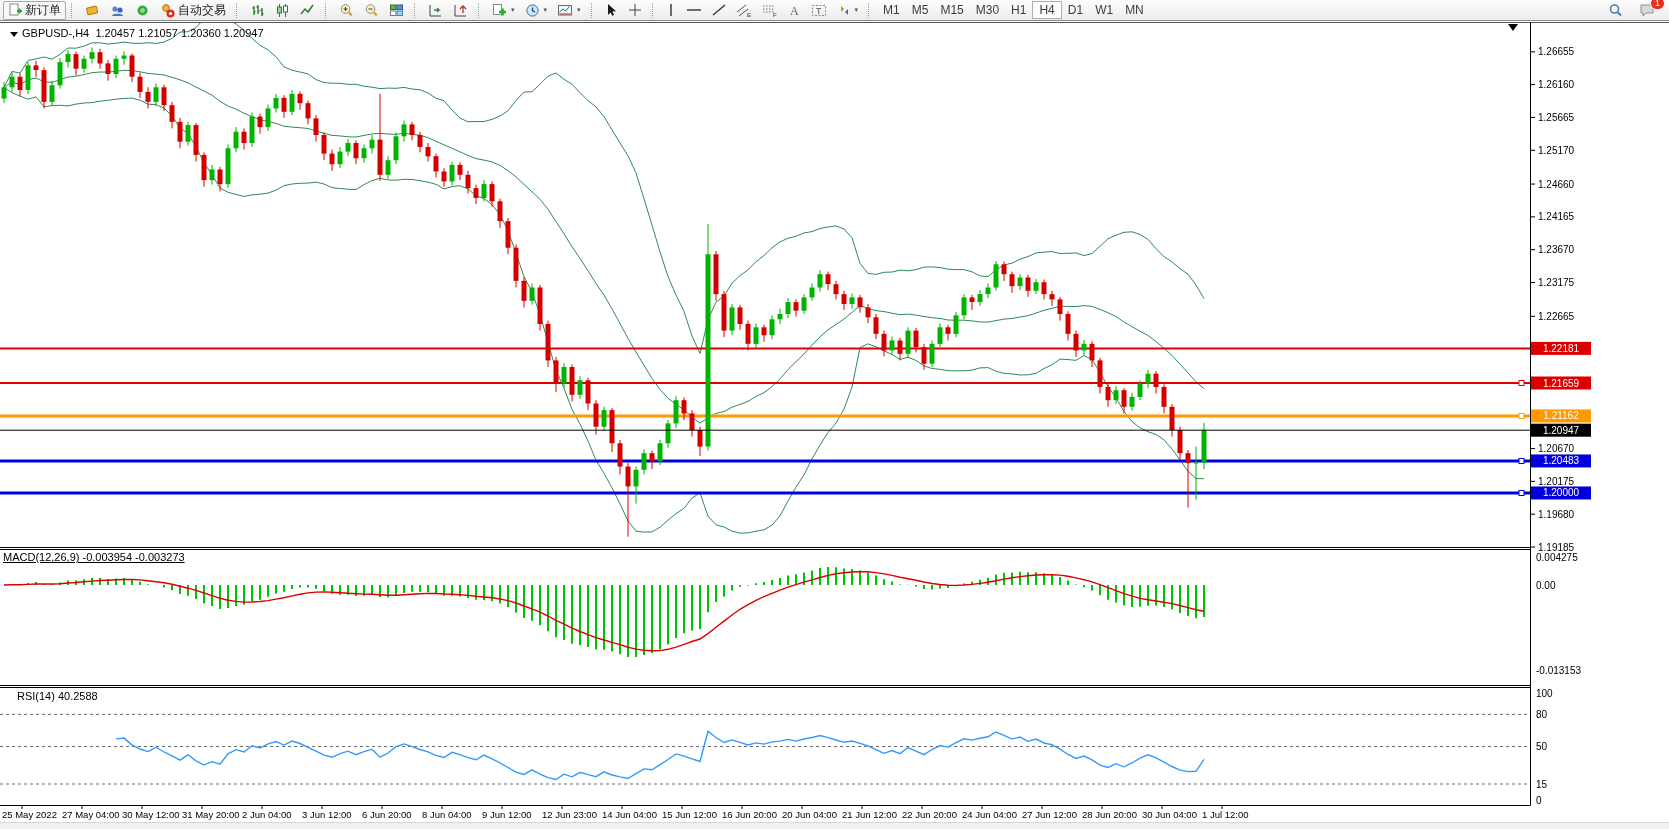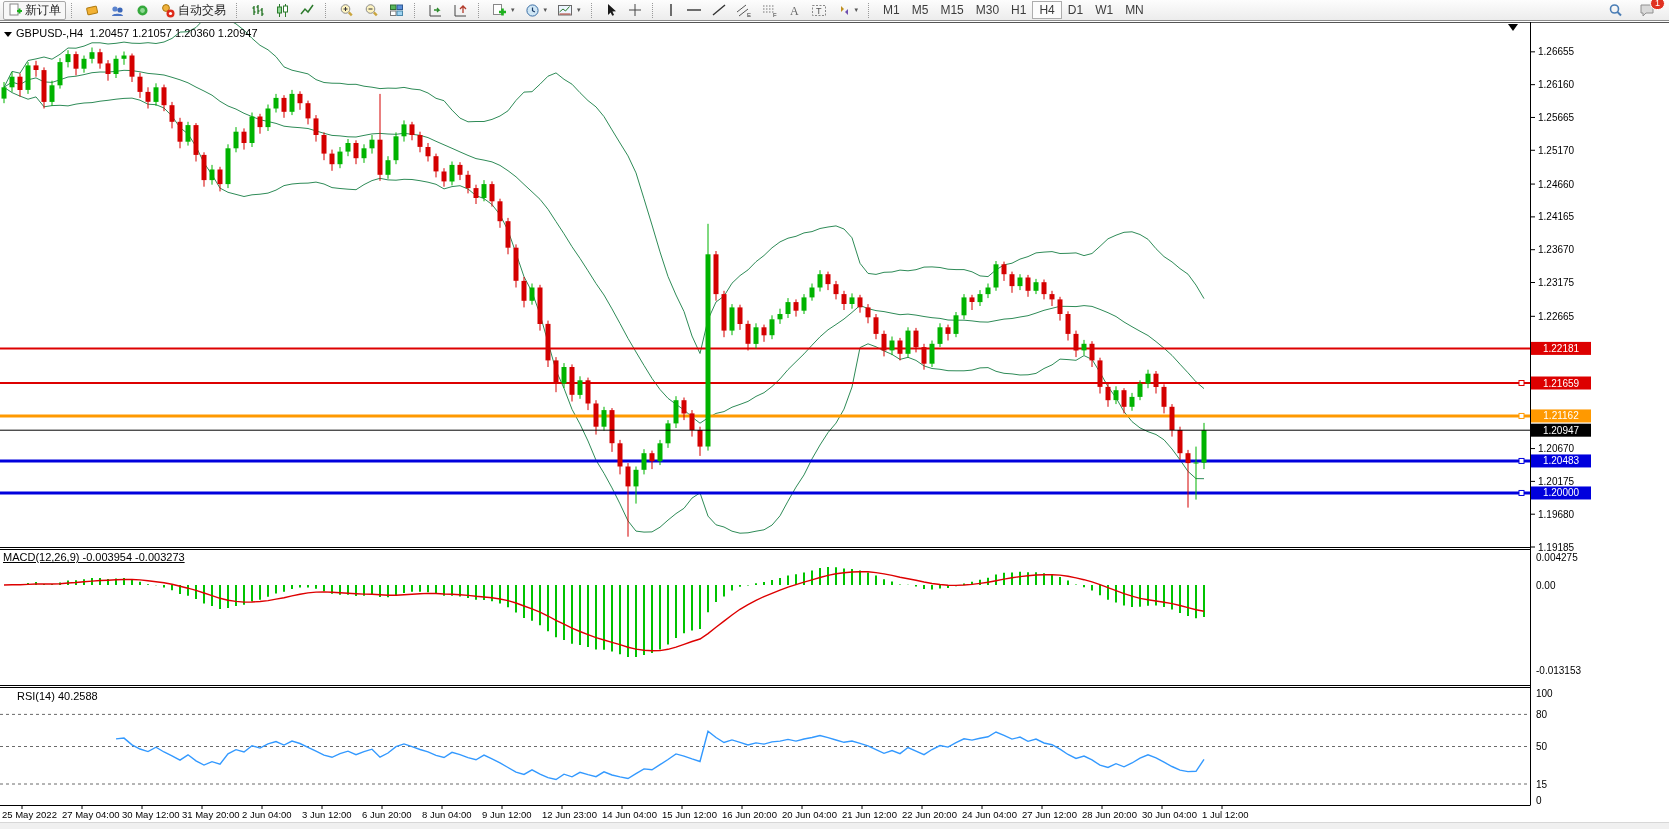--- a/index.html
+++ b/index.html
@@ -222,21 +222,21 @@
       </div>
       <div class="chatwrap tbtn">
         <svg class="ic" width="16" height="15">
             <path d="M2 3h12v8H7l-3 3v-3H2z" fill="#d9d9d9" stroke="#909090"></path>
           </svg>
         <span class="badge">1</span>
       </div>
     </div>
   </div>
 
-  <div class="chart-label" style="left:4px;top:27px;">
+  <div class="chart-label" style="left:10px;top:27px;">
     <span class="tri-down"></span><span>GBPUSD-,H4</span>&nbsp;&nbsp;<span>1.20457 1.21057 1.20360 1.20947</span>
   </div>
   <div class="chart-label" style="left:3px;top:551px;text-decoration:underline;">MACD(12,26,9) -0.003954 -0.003273</div>
   <div class="chart-label" style="left:17px;top:690px;">RSI(14) 40.2588</div>
 
   <svg id="chart-svg" width="1669" height="800">
       <polyline points="4.0,65.3 12.0,49.4 20.0,51.2 28.0,38.5 36.0,36.9 44.0,35.0 52.0,37.2 60.0,32.3 68.0,26.0 76.0,26.2 84.0,24.1 92.0,20.8 100.0,20.8 108.0,22.0 116.0,21.3 124.0,20.1 132.0,21.2 140.0,21.4 148.0,20.7 156.0,21.5 164.0,20.0 172.0,16.4 180.0,10.1 188.0,9.7 196.0,5.5 204.0,-2.9 212.0,-6.4 220.0,-7.5 228.0,-2.3 236.0,1.9 244.0,8.2 252.0,16.3 260.0,23.3 268.0,27.8 276.0,34.7 284.0,44.9 292.0,48.2 300.0,50.0 308.0,51.9 316.0,57.6 324.0,60.5 332.0,61.2 340.0,61.3 348.0,62.4 356.0,62.3 364.0,64.2 372.0,65.2 380.0,66.6 388.0,66.1 396.0,66.3 404.0,65.4 412.0,67.0 420.0,67.8 428.0,71.0 436.0,76.3 444.0,78.7 452.0,88.1 460.0,96.1 468.0,99.8 476.0,99.5 484.0,99.5 492.0,97.4 500.0,94.0 508.0,88.8 516.0,78.4 524.0,70.1 532.0,69.7 540.0,62.2 548.0,54.2 556.0,50.9 564.0,57.3 572.0,62.2 580.0,70.7 588.0,78.6 596.0,84.9 604.0,94.6 612.0,107.9 620.0,121.0 628.0,133.9 636.0,150.9 644.0,176.8 652.0,203.0 660.0,229.9 668.0,254.5 676.0,273.0 684.0,289.5 692.0,314.0 700.0,331.5 708.0,297.6 716.0,280.0 724.0,274.1 732.0,261.2 740.0,253.6 748.0,247.9 756.0,239.7 764.0,233.5 772.0,225.8 780.0,219.9 788.0,216.2 796.0,214.3 804.0,210.9 812.0,209.6 820.0,206.5 828.0,205.0 836.0,203.9 844.0,207.0 852.0,215.8 860.0,241.3 868.0,251.4 876.0,252.4 884.0,250.3 892.0,250.0 900.0,248.1 908.0,248.8 916.0,247.7 924.0,245.1 932.0,244.9 940.0,245.5 948.0,247.2 956.0,247.6 964.0,247.6 972.0,249.8 980.0,253.9 988.0,254.6 996.0,247.9 1004.0,242.9 1012.0,241.2 1020.0,237.1 1028.0,234.6 1036.0,230.9 1044.0,230.1 1052.0,229.6 1060.0,231.5 1068.0,231.3 1076.0,230.9 1084.0,233.6 1092.0,231.5 1100.0,224.3 1108.0,216.8 1116.0,213.2 1124.0,210.3 1132.0,209.8 1140.0,212.5 1148.0,217.3 1156.0,226.7 1164.0,234.6 1172.0,239.9 1180.0,246.6 1188.0,252.2 1196.0,263.1 1204.0,276.6" fill="none" stroke="#2e8b57" stroke-width="1"></polyline>
       <polyline points="4.0,65.3 12.0,60.0 20.0,62.6 28.0,57.8 36.0,55.9 44.0,59.9 52.0,60.4 60.0,57.8 68.0,55.0 76.0,54.2 84.0,52.6 92.0,50.7 100.0,50.0 108.0,50.1 116.0,49.3 124.0,48.3 132.0,48.6 140.0,49.8 148.0,51.4 156.0,52.1 164.0,53.0 172.0,55.3 180.0,57.8 188.0,60.8 196.0,65.1 204.0,69.0 212.0,73.2 220.0,79.3 228.0,84.0 236.0,87.1 244.0,91.3 252.0,94.6 260.0,97.7 268.0,99.5 276.0,101.4 284.0,104.2 292.0,105.1 300.0,105.7 308.0,106.5 316.0,108.9 324.0,111.3 332.0,113.4 340.0,113.9 348.0,114.8 356.0,115.0 364.0,113.4 372.0,111.9 380.0,111.4 388.0,112.0 396.0,112.3 404.0,111.3 412.0,112.3 420.0,113.3 428.0,115.6 436.0,119.3 444.0,122.8 452.0,126.3 460.0,129.9 468.0,133.4 476.0,136.6 484.0,138.1 492.0,139.9 500.0,143.4 508.0,148.7 516.0,154.8 524.0,162.4 532.0,169.8 540.0,177.3 548.0,187.3 556.0,199.6 564.0,211.8 572.0,224.7 580.0,236.4 588.0,248.8 596.0,261.5 604.0,273.0 612.0,286.9 620.0,301.5 628.0,316.4 636.0,330.0 644.0,343.4 652.0,356.4 660.0,367.5 668.0,376.3 676.0,382.3 684.0,387.9 692.0,395.0 700.0,401.2 708.0,395.9 716.0,391.4 724.0,389.6 732.0,385.2 740.0,382.4 748.0,379.4 756.0,374.4 764.0,370.7 772.0,364.5 780.0,356.9 788.0,347.6 796.0,339.7 804.0,331.9 812.0,323.2 820.0,314.8 828.0,307.8 836.0,302.5 844.0,297.0 852.0,290.4 860.0,283.4 868.0,286.6 876.0,288.6 884.0,289.6 892.0,291.2 900.0,292.7 908.0,292.1 916.0,293.1 924.0,294.5 932.0,295.7 940.0,296.4 948.0,298.0 956.0,298.2 964.0,298.2 972.0,298.9 980.0,299.9 988.0,300.1 996.0,298.6 1004.0,297.1 1012.0,296.5 1020.0,295.0 1028.0,293.7 1036.0,291.1 1044.0,288.3 1052.0,286.3 1060.0,284.3 1068.0,284.4 1076.0,284.6 1084.0,283.6 1092.0,284.4 1100.0,287.4 1108.0,290.7 1116.0,294.5 1124.0,300.0 1132.0,304.7 1140.0,309.2 1148.0,313.5 1156.0,319.6 1164.0,326.2 1172.0,333.4 1180.0,342.2 1188.0,350.8 1196.0,359.8 1204.0,366.6" fill="none" stroke="#2e8b57" stroke-width="1"></polyline>
       <polyline points="4.0,65.3 12.0,70.6 20.0,74.1 28.0,77.2 36.0,74.9 44.0,84.8 52.0,83.6 60.0,83.3 68.0,83.9 76.0,82.1 84.0,81.0 92.0,80.6 100.0,79.2 108.0,78.3 116.0,77.2 124.0,76.4 132.0,76.1 140.0,78.2 148.0,82.2 156.0,82.7 164.0,86.0 172.0,94.1 180.0,105.6 188.0,111.9 196.0,124.6 204.0,140.9 212.0,152.7 220.0,166.1 228.0,170.3 236.0,172.4 244.0,174.5 252.0,172.8 260.0,172.2 268.0,171.1 276.0,168.1 284.0,163.6 292.0,162.0 300.0,161.3 308.0,161.1 316.0,160.1 324.0,162.0 332.0,165.6 340.0,166.5 348.0,167.2 356.0,167.7 364.0,162.6 372.0,158.6 380.0,156.3 388.0,157.9 396.0,158.2 404.0,157.3 412.0,157.5 420.0,158.7 428.0,160.2 436.0,162.3 444.0,166.9 452.0,164.6 460.0,163.7 468.0,167.0 476.0,173.6 484.0,176.6 492.0,182.5 500.0,192.8 508.0,208.5 516.0,231.2 524.0,254.7 532.0,269.9 540.0,292.3 548.0,320.4 556.0,348.4 564.0,366.3 572.0,387.3 580.0,402.1 588.0,419.0 596.0,438.2 604.0,451.3 612.0,465.9 620.0,481.9 628.0,498.9 636.0,509.1 644.0,510.1 652.0,509.9 660.0,505.2 668.0,498.1 676.0,491.6 684.0,486.3 692.0,476.1 700.0,470.9 708.0,494.1 716.0,502.8 724.0,505.0 732.0,509.2 740.0,511.2 748.0,510.8 756.0,509.2 764.0,507.8 772.0,503.1 780.0,493.8 788.0,479.1 796.0,465.1 804.0,452.9 812.0,436.9 820.0,423.0 828.0,410.6 836.0,401.1 844.0,387.1 852.0,365.0 860.0,325.6 868.0,321.8 876.0,324.8 884.0,328.9 892.0,332.4 900.0,337.4 908.0,335.3 916.0,338.4 924.0,343.9 932.0,346.5 940.0,347.3 948.0,348.7 956.0,348.8 964.0,348.8 972.0,348.1 980.0,345.9 988.0,345.6 996.0,349.3 1004.0,351.3 1012.0,351.9 1020.0,353.0 1028.0,352.8 1036.0,351.4 1044.0,346.5 1052.0,342.9 1060.0,337.1 1068.0,337.6 1076.0,338.3 1084.0,333.6 1092.0,337.4 1100.0,350.5 1108.0,364.6 1116.0,375.8 1124.0,389.6 1132.0,399.6 1140.0,405.9 1148.0,409.7 1156.0,412.5 1164.0,417.8 1172.0,427.0 1180.0,437.8 1188.0,449.4 1196.0,456.6 1204.0,456.7" fill="none" stroke="#2e8b57" stroke-width="1"></polyline>
       <line x1="0" y1="326.40151515151507" x2="1530" y2="326.40151515151507" stroke="#dd0000" stroke-width="2"></line>

